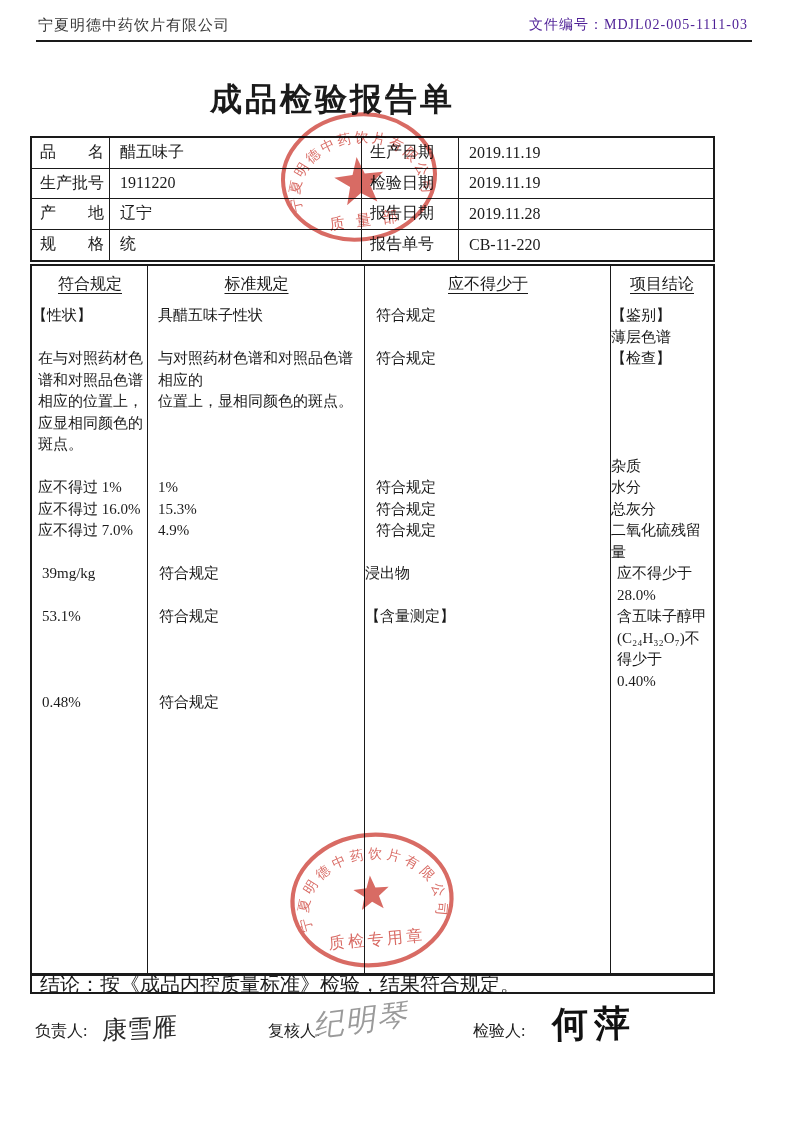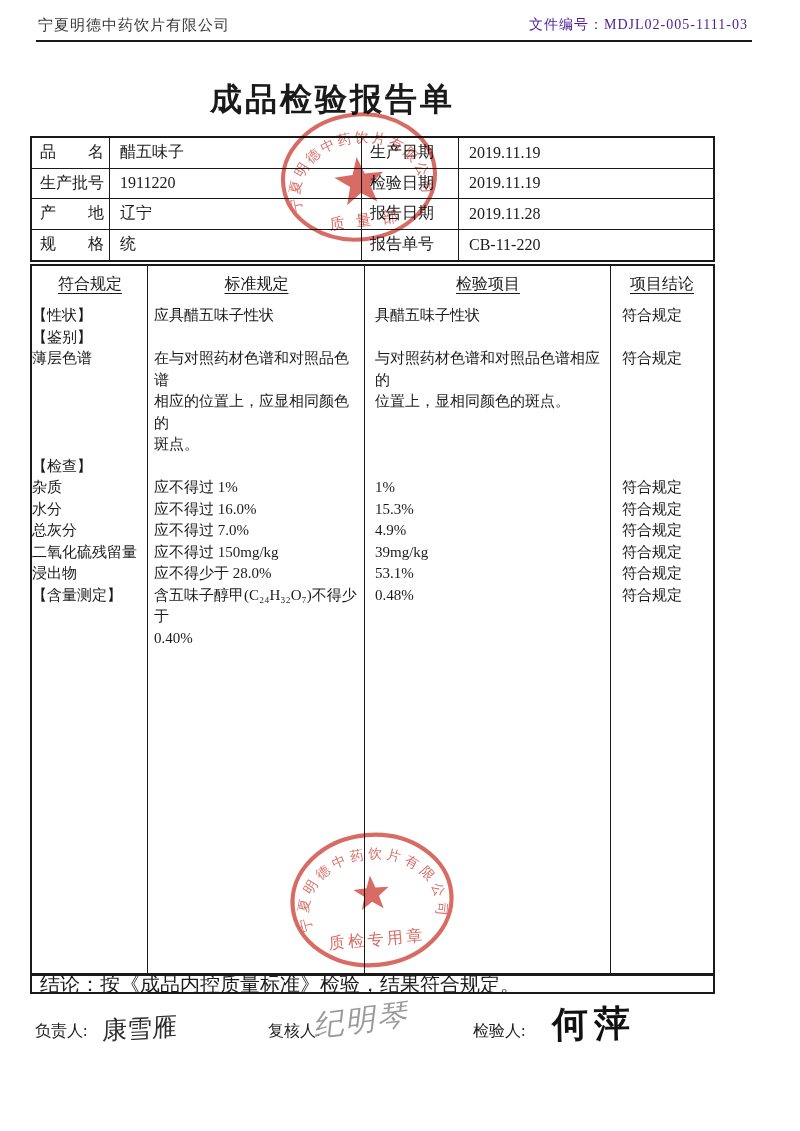--- a/index.html
+++ b/index.html
@@ -103,27 +103,26 @@
   </div>
 
   <div class="inspect">
     <div class="vline vl1"></div>
     <div class="vline vl2"></div>
     <div class="vline vl3"></div>
 
     <div class="ins-headers">
       <span>符合规定</span>
       <span>标准规定</span>
-      <span>检验项目</span>
+      <span>应不得少于</span>
       <span>项目结论</span>
     </div>
 
     <div class="ins-body">
       <div class="cell c1">【性状】</div>
-      <div class="cell c2">应具醋五味子性状</div>
       <div class="cell c3">具醋五味子性状</div>
       <div class="cell c4">符合规定</div>
 
       <div class="cell c1">【鉴别】</div>
       <div class="cell c2"></div>
       <div class="cell c3"></div>
       <div class="cell c4"></div>
 
       <div class="cell c1">薄层色谱</div>
       <div class="cell c2">在与对照药材色谱和对照品色谱
@@ -147,21 +146,20 @@
       <div class="cell c2">应不得过 16.0%</div>
       <div class="cell c3">15.3%</div>
       <div class="cell c4">符合规定</div>
 
       <div class="cell c1">总灰分</div>
       <div class="cell c2">应不得过 7.0%</div>
       <div class="cell c3">4.9%</div>
       <div class="cell c4">符合规定</div>
 
       <div class="cell c1">二氧化硫残留量</div>
-      <div class="cell c2">应不得过 150mg/kg</div>
       <div class="cell c3">39mg/kg</div>
       <div class="cell c4">符合规定</div>
 
       <div class="cell c1">浸出物</div>
       <div class="cell c2">应不得少于 28.0%</div>
       <div class="cell c3">53.1%</div>
       <div class="cell c4">符合规定</div>
 
       <div class="cell c1">【含量测定】</div>
       <div class="cell c2">含五味子醇甲(C₂₄H₃₂O₇)不得少于

